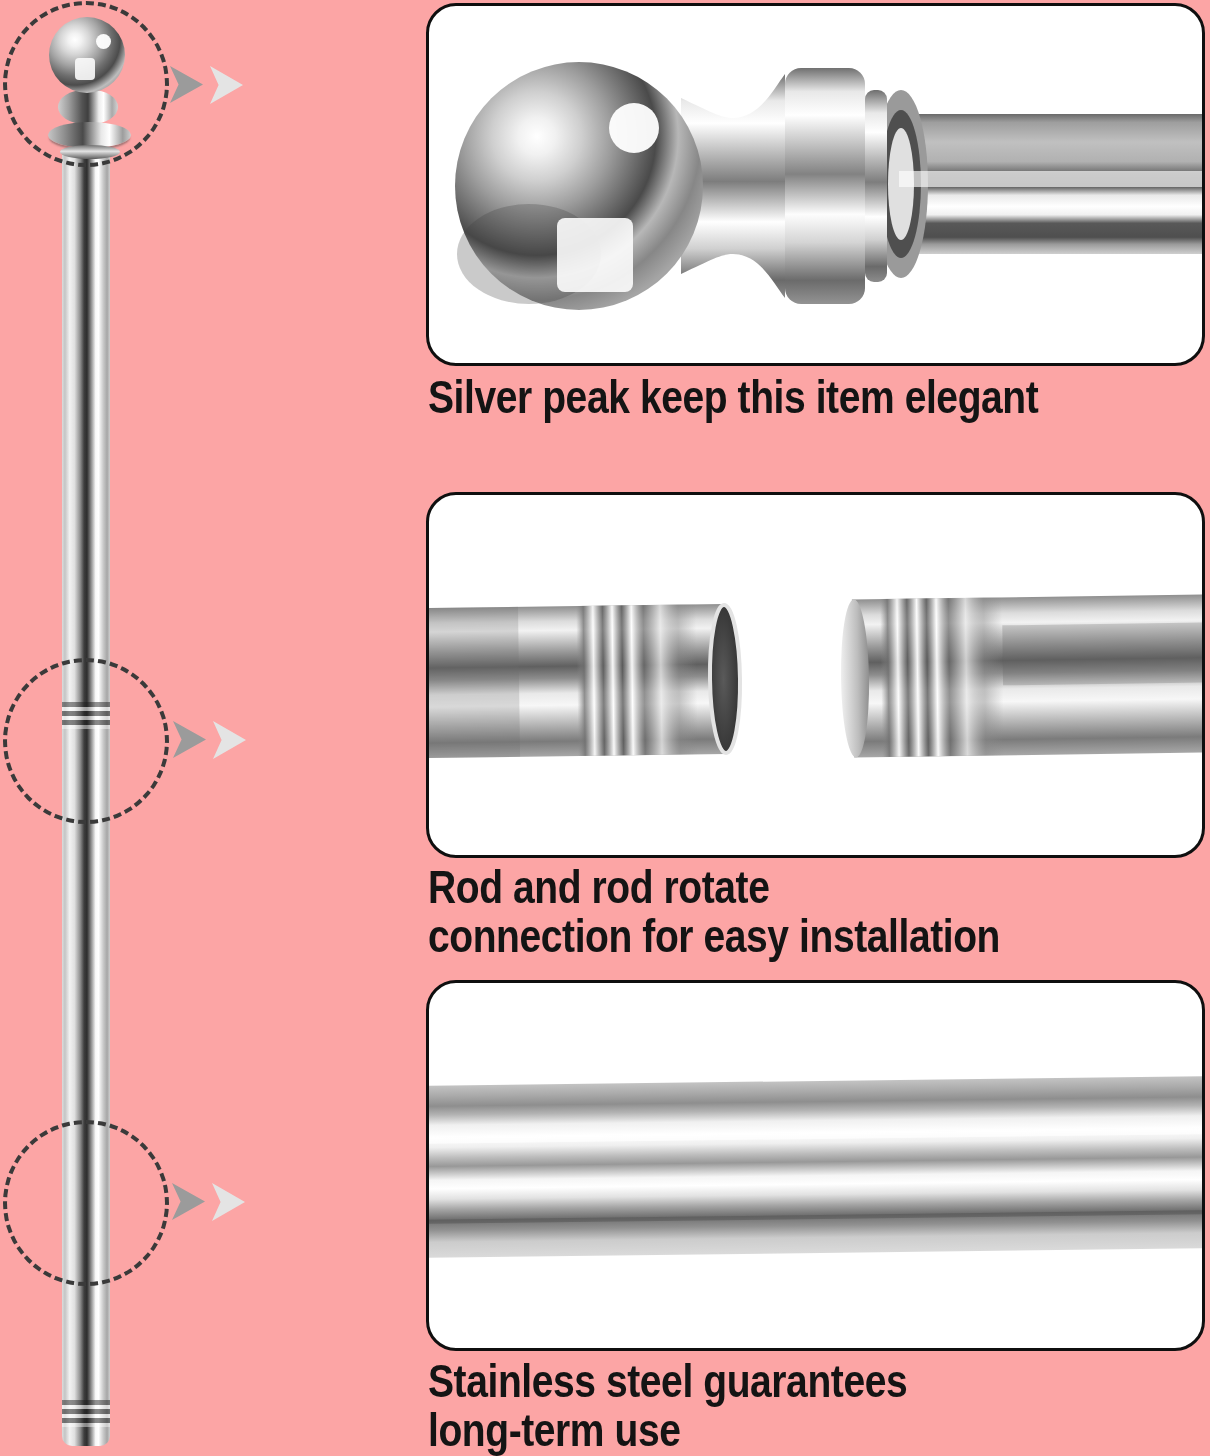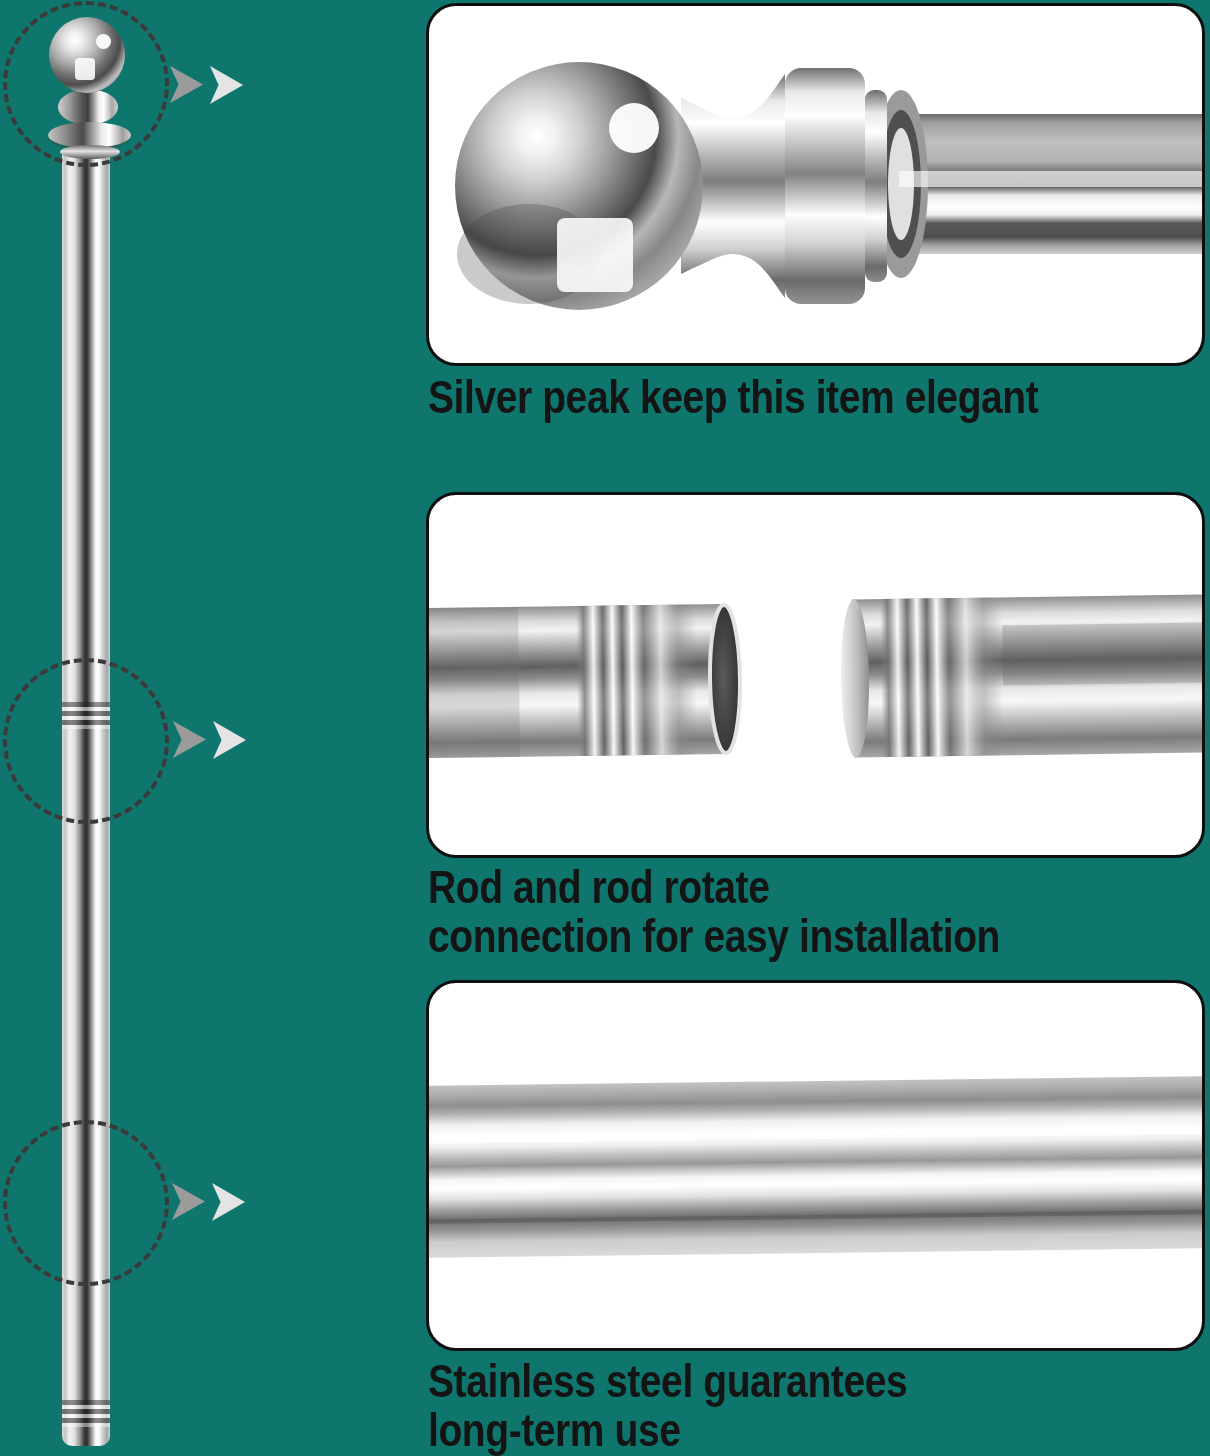--- a/index.html
+++ b/index.html
@@ -1,17 +1,17 @@
 <!DOCTYPE html>
 <html><head>
 <meta charset="utf-8">
 <style>
   html,body{margin:0;padding:0;background:#fff;}
   #canvas{
-    position:relative;width:1210px;height:1456px;background:#0f766e;
+    position:relative;width:1210px;height:1456px;background:#fca5a5;
     font-family:"Liberation Sans",sans-serif;overflow:hidden;
   }
   .abs{position:absolute;}
 
   
   .pole-ball{
     left:49px;top:17px;width:76px;height:76px;border-radius:50%;
     background:radial-gradient(circle at 34% 30%,#ffffff 0%,#f2f2f2 9%,#d6d6d6 20%,#a3a3a3 36%,#6f6f6f 50%,#4c4c4c 62%,#bdbdbd 74%,#858585 87%,#aaaaaa 100%);
   }
   .ball-glint-round{left:96px;top:34px;width:15px;height:15px;border-radius:50%;background:#fff;opacity:.95;}

